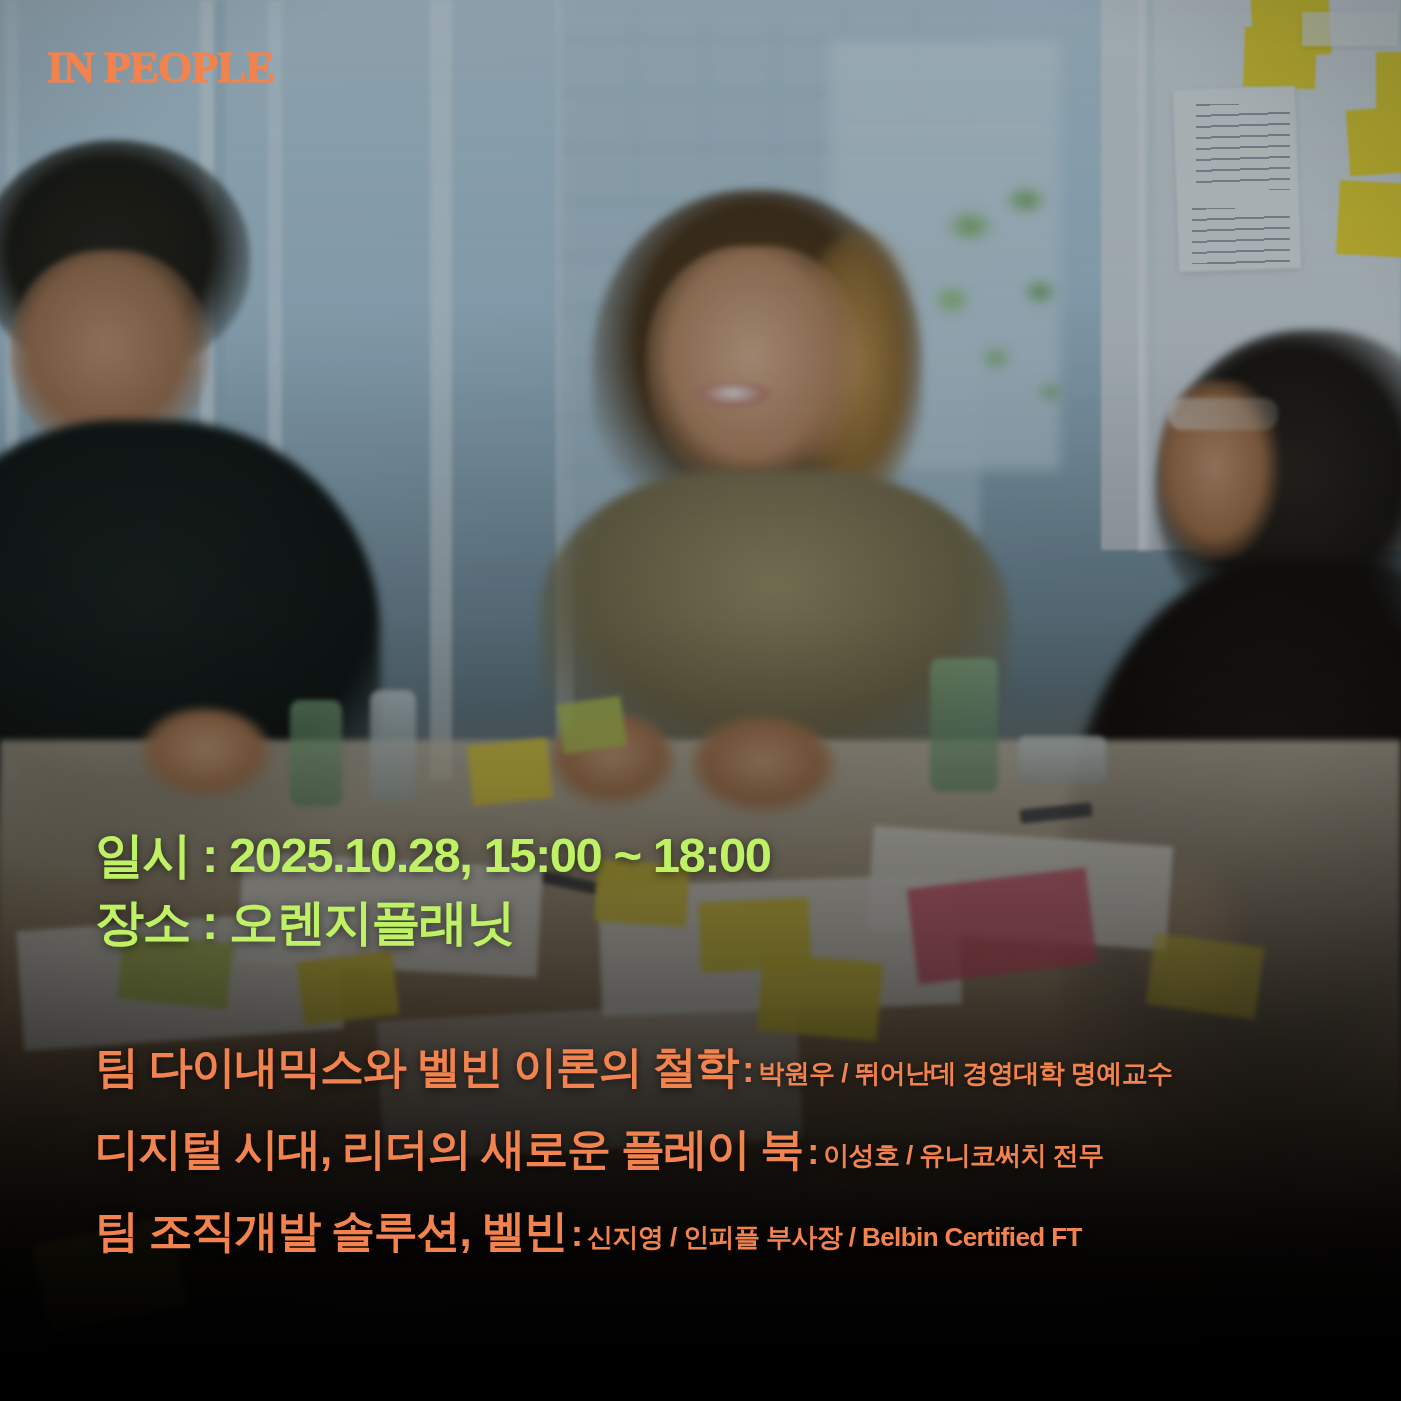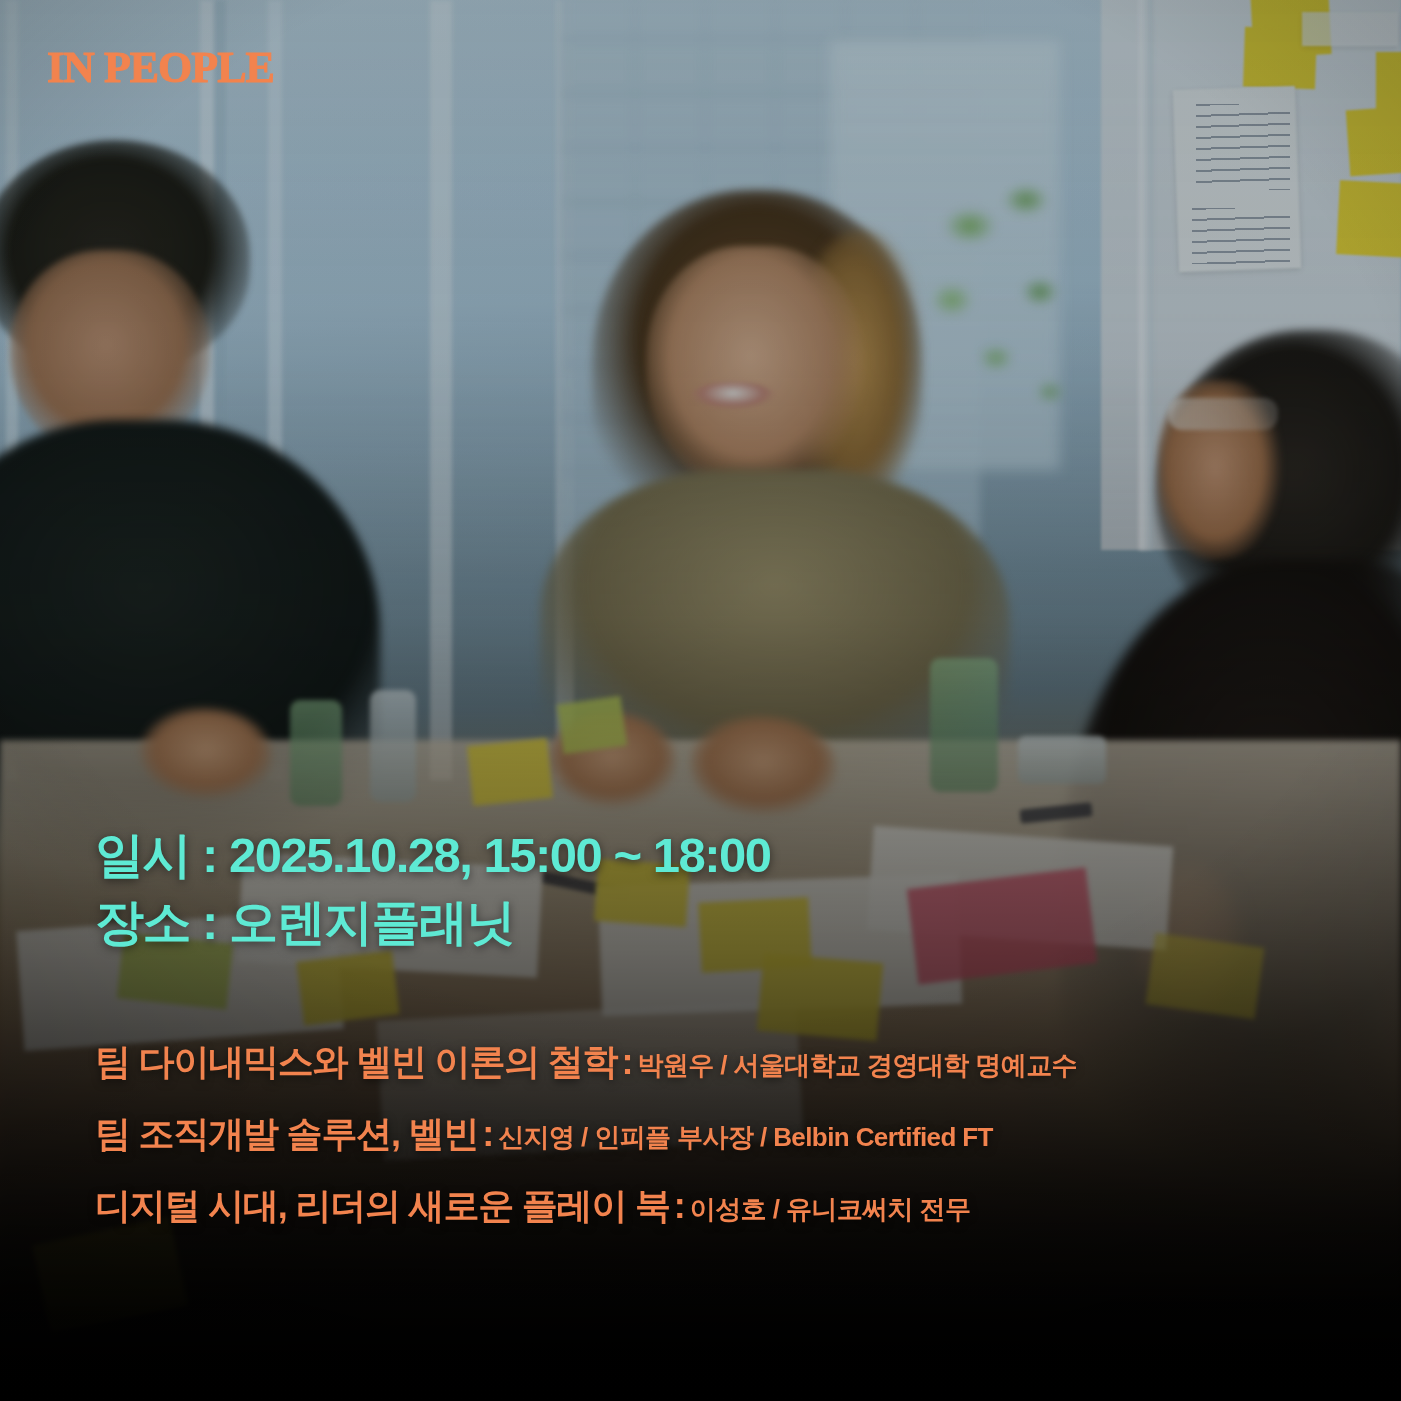--- a/index.html
+++ b/index.html
@@ -232,38 +232,38 @@
     position:absolute; left:92px; top:500px;
     color:#ffffff; font-weight:900;
     font-size:74px; line-height:101px; letter-spacing:-2.5px;
     text-shadow:0 3px 16px rgba(0,0,0,.55), 0 1px 3px rgba(0,0,0,.6);
     white-space:nowrap;
   }
   .title .l2{ display:block; }
 
   .info{
     position:absolute; left:95px; top:822px;
-    color:#5eead4; font-weight:800;
+    color:#bef264; font-weight:800;
     font-size:49px; line-height:67px; letter-spacing:-1.5px;
     text-shadow:0 2px 10px rgba(0,0,0,.55);
     white-space:nowrap;
   }
 
   .sessions{
     position:absolute; left:95px; top:1038px;
     width:1260px;
   }
   .srow{
     color:#f2834e;
     margin-bottom:23px;
     white-space:nowrap;
     text-shadow:0 2px 8px rgba(0,0,0,.6);
   }
   .srow .topic{
-    font-size:36px; font-weight:800; letter-spacing:-1.2px;
+    font-size:44px; font-weight:800; letter-spacing:-1.2px;
   }
   .srow .sep{
     font-size:36px; font-weight:800; padding:0 4px;
   }
   .srow .who{
     font-size:26px; font-weight:700; letter-spacing:-.6px;
   }
 </style>
 </head>
 <body>
@@ -347,26 +347,26 @@
 
 
     <div class="info">
       <div>일시 : 2025.10.28, 15:00 ~ 18:00</div>
       <div>장소 : 오렌지플래닛</div>
     </div>
 
     <div class="sessions">
 
       <div class="srow">
-        <span class="topic">팀 다이내믹스와 벨빈 이론의 철학</span><span class="sep">:</span><span class="who">박원우 / 서울대학교 경영대학 명예교수</span>
+        <span class="topic">팀 다이내믹스와 벨빈 이론의 철학</span><span class="sep">:</span><span class="who">박원우 / 뛰어난데 경영대학 명예교수</span>
+      </div>
+
+      <div class="srow">
+        <span class="topic">디지털 시대, 리더의 새로운 플레이 북</span><span class="sep">:</span><span class="who">이성호 / 유니코써치 전무</span>
       </div>
 
       <div class="srow">
         <span class="topic">팀 조직개발 솔루션, 벨빈</span><span class="sep">:</span><span class="who">신지영 / 인피플 부사장 / Belbin Certified FT</span>
       </div>
 
-      <div class="srow">
-        <span class="topic">디지털 시대, 리더의 새로운 플레이 북</span><span class="sep">:</span><span class="who">이성호 / 유니코써치 전무</span>
-      </div>
-
     </div>
   </div>
 </div>
 
 </body></html>

